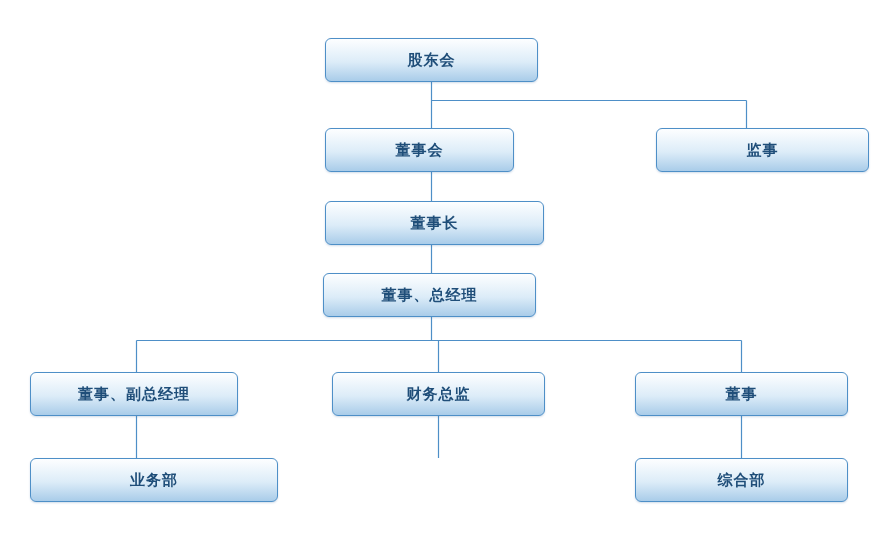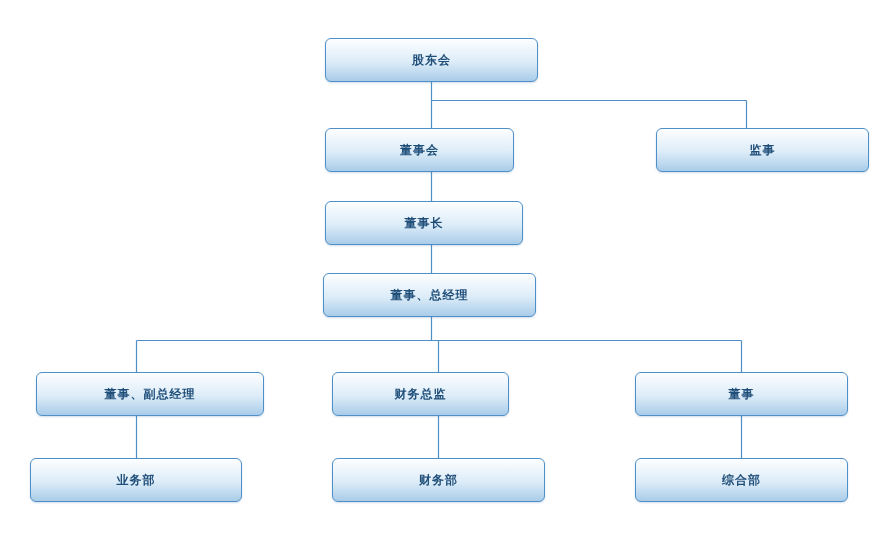--- a/index.html
+++ b/index.html
@@ -34,21 +34,21 @@
       var(--fill_bottom, #a9cce9) 100%);
     box-shadow: 0 1px 2px rgba(70,120,170,0.25);
     display: flex;
     align-items: center;
     justify-content: center;
     cursor: default;
   }
   .node span {
     color: var(--text, #1f4e79);
     font-weight: bold;
-    font-size: 12px;
+    font-size: 15px;
     letter-spacing: 1px;
     white-space: nowrap;
   }
 </style>
 </head>
 <body>
 
 <div class="chart">
 
   <svg class="connectors" viewBox="0 0 881 540" xmlns="http://www.w3.org/2000/svg">
@@ -72,45 +72,42 @@
   </div>
 
   <div class="node" style="left:325px; top:128px; width:189px">
     <span>董事会</span>
   </div>
 
   <div class="node" style="left:656px; top:128px; width:213px">
     <span>监事</span>
   </div>
 
-  <div class="node" style="left:325px; top:201px; width:198px">
+  <div class="node" style="left:325px; top:201px; width:219px">
     <span>董事长</span>
   </div>
 
   <div class="node" style="left:323px; top:273px; width:213px">
     <span>董事、总经理</span>
   </div>
 
-  <div class="node" style="left:36px; top:372px; width:228px">
+  <div class="node" style="left:30px; top:372px; width:208px">
     <span>董事、副总经理</span>
   </div>
 
-  <div class="node" style="left:332px; top:372px; width:177px">
+  <div class="node" style="left:332px; top:372px; width:213px">
     <span>财务总监</span>
   </div>
 
   <div class="node" style="left:635px; top:372px; width:213px">
     <span>董事</span>
   </div>
 
-  <div class="node" style="left:30px; top:458px; width:212px">
+  <div class="node" style="left:30px; top:458px; width:248px">
     <span>业务部</span>
   </div>
 
-  <div class="node" style="left:332px; top:458px; width:213px">
-    <span>财务部</span>
-  </div>
 
   <div class="node" style="left:635px; top:458px; width:213px">
     <span>综合部</span>
   </div>
 
 </div>
 
 </body></html>

